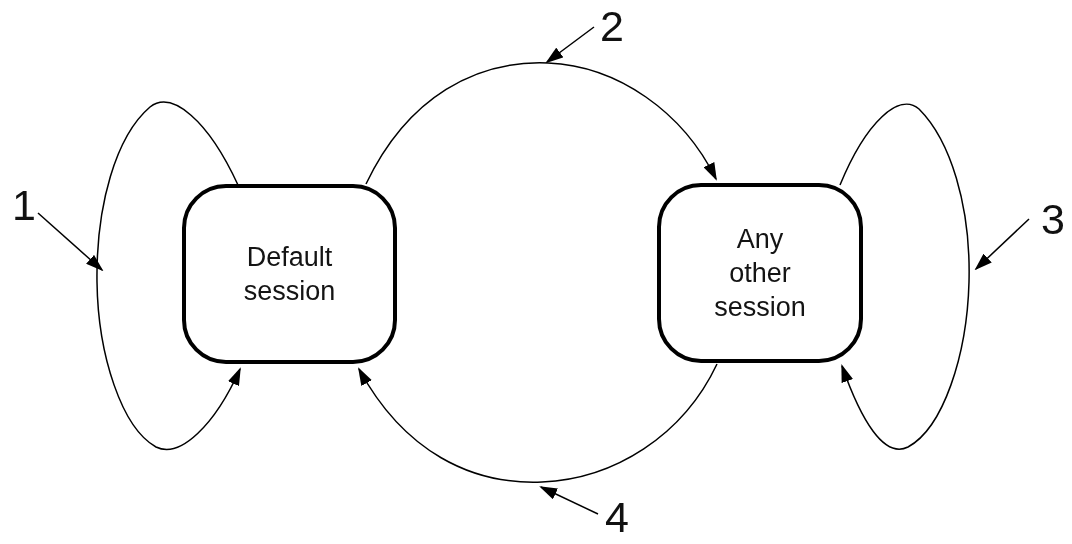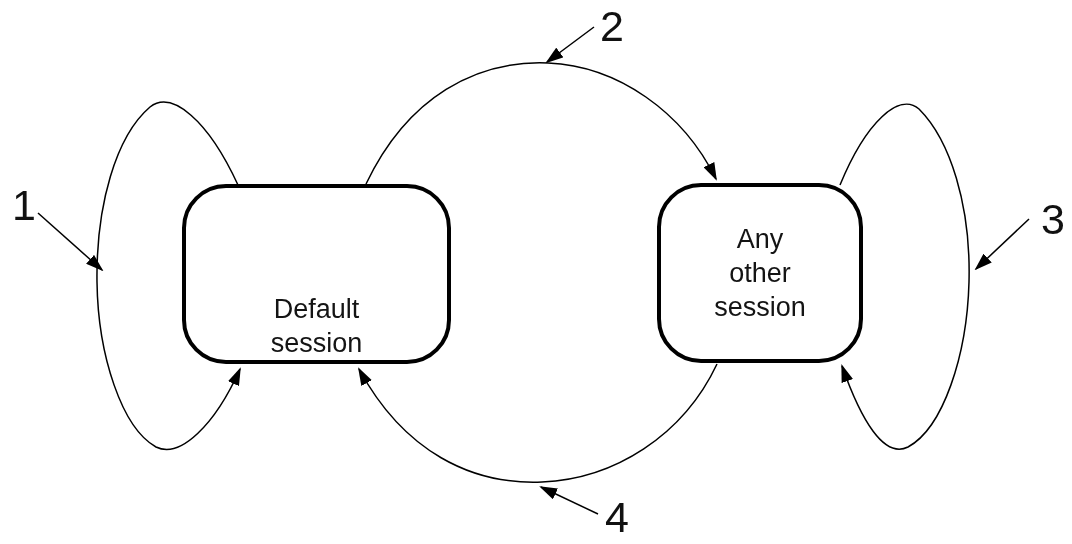--- a/index.html
+++ b/index.html
@@ -33,23 +33,22 @@
     align-items: center;
     justify-content: center;
     text-align: center;
     font-size: 27px;
     line-height: 34px;
     color: #141414;
   }
   .node-default {
     left: 182px;
     top: 184px;
-    width: 269px;
+    width: 215px;
     height: 180px;
-    justify-content: flex-end;
   }
   .node-other {
     left: 657px;
     top: 183px;
     width: 206px;
     height: 180px;
   }
   .num-label {
     position: absolute;
     transform: translate(-50%, -50%);

